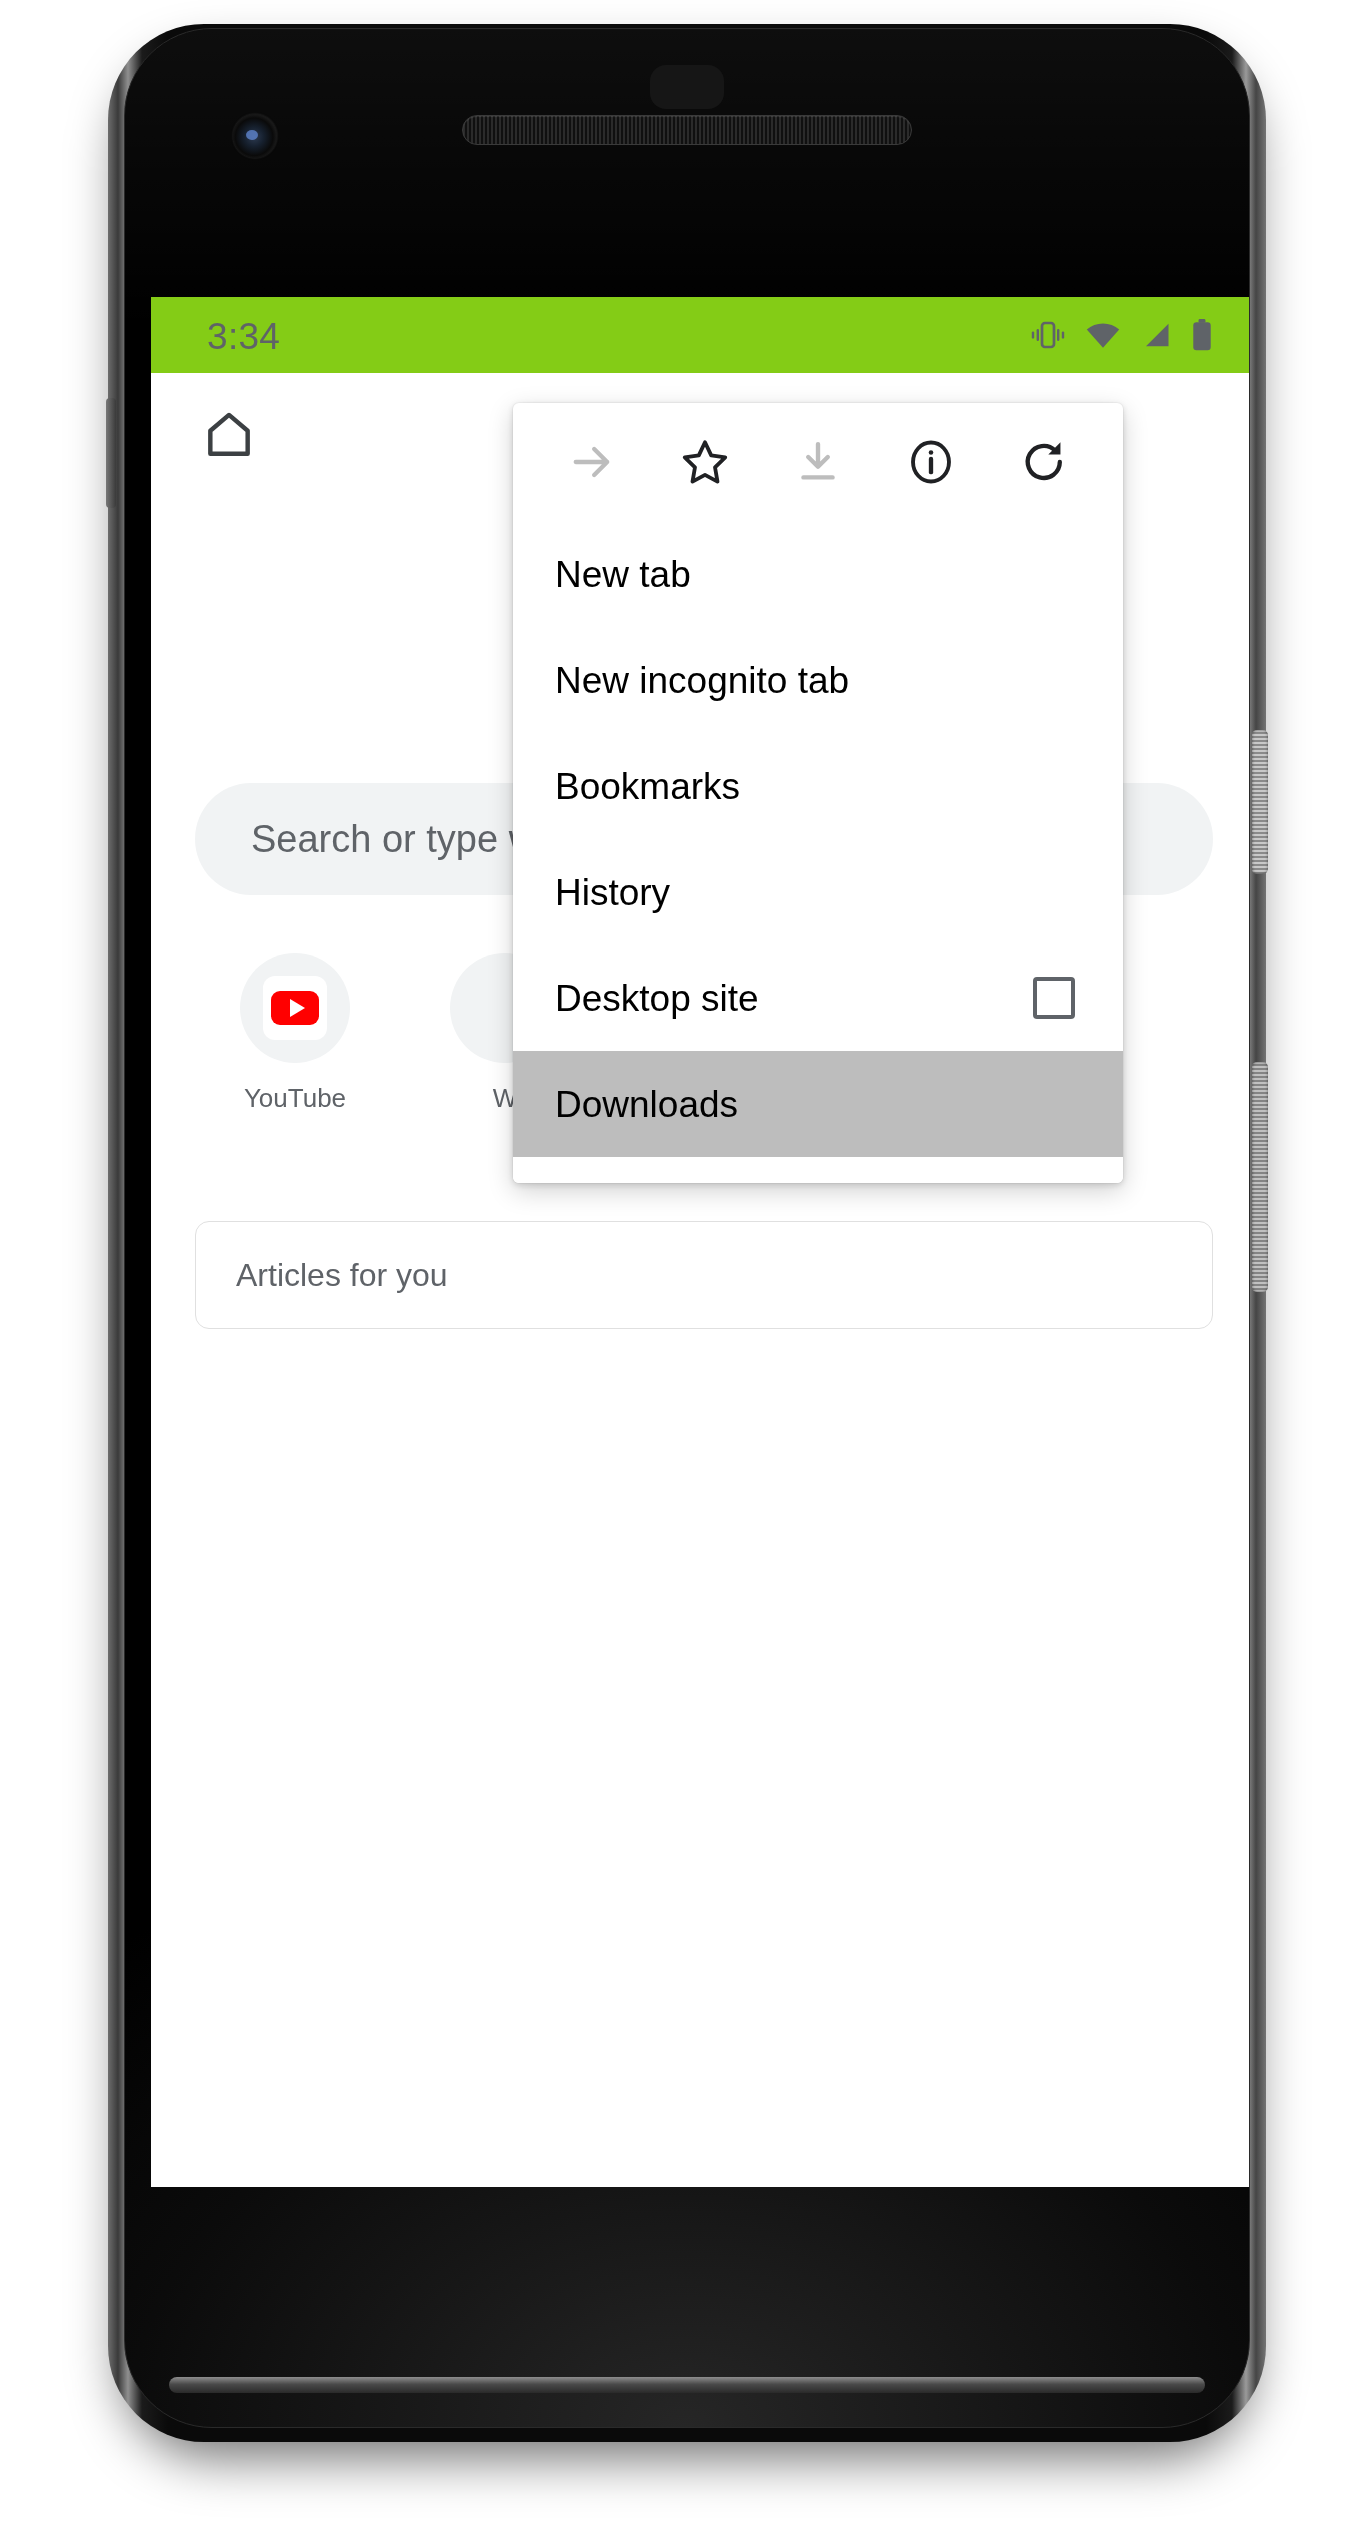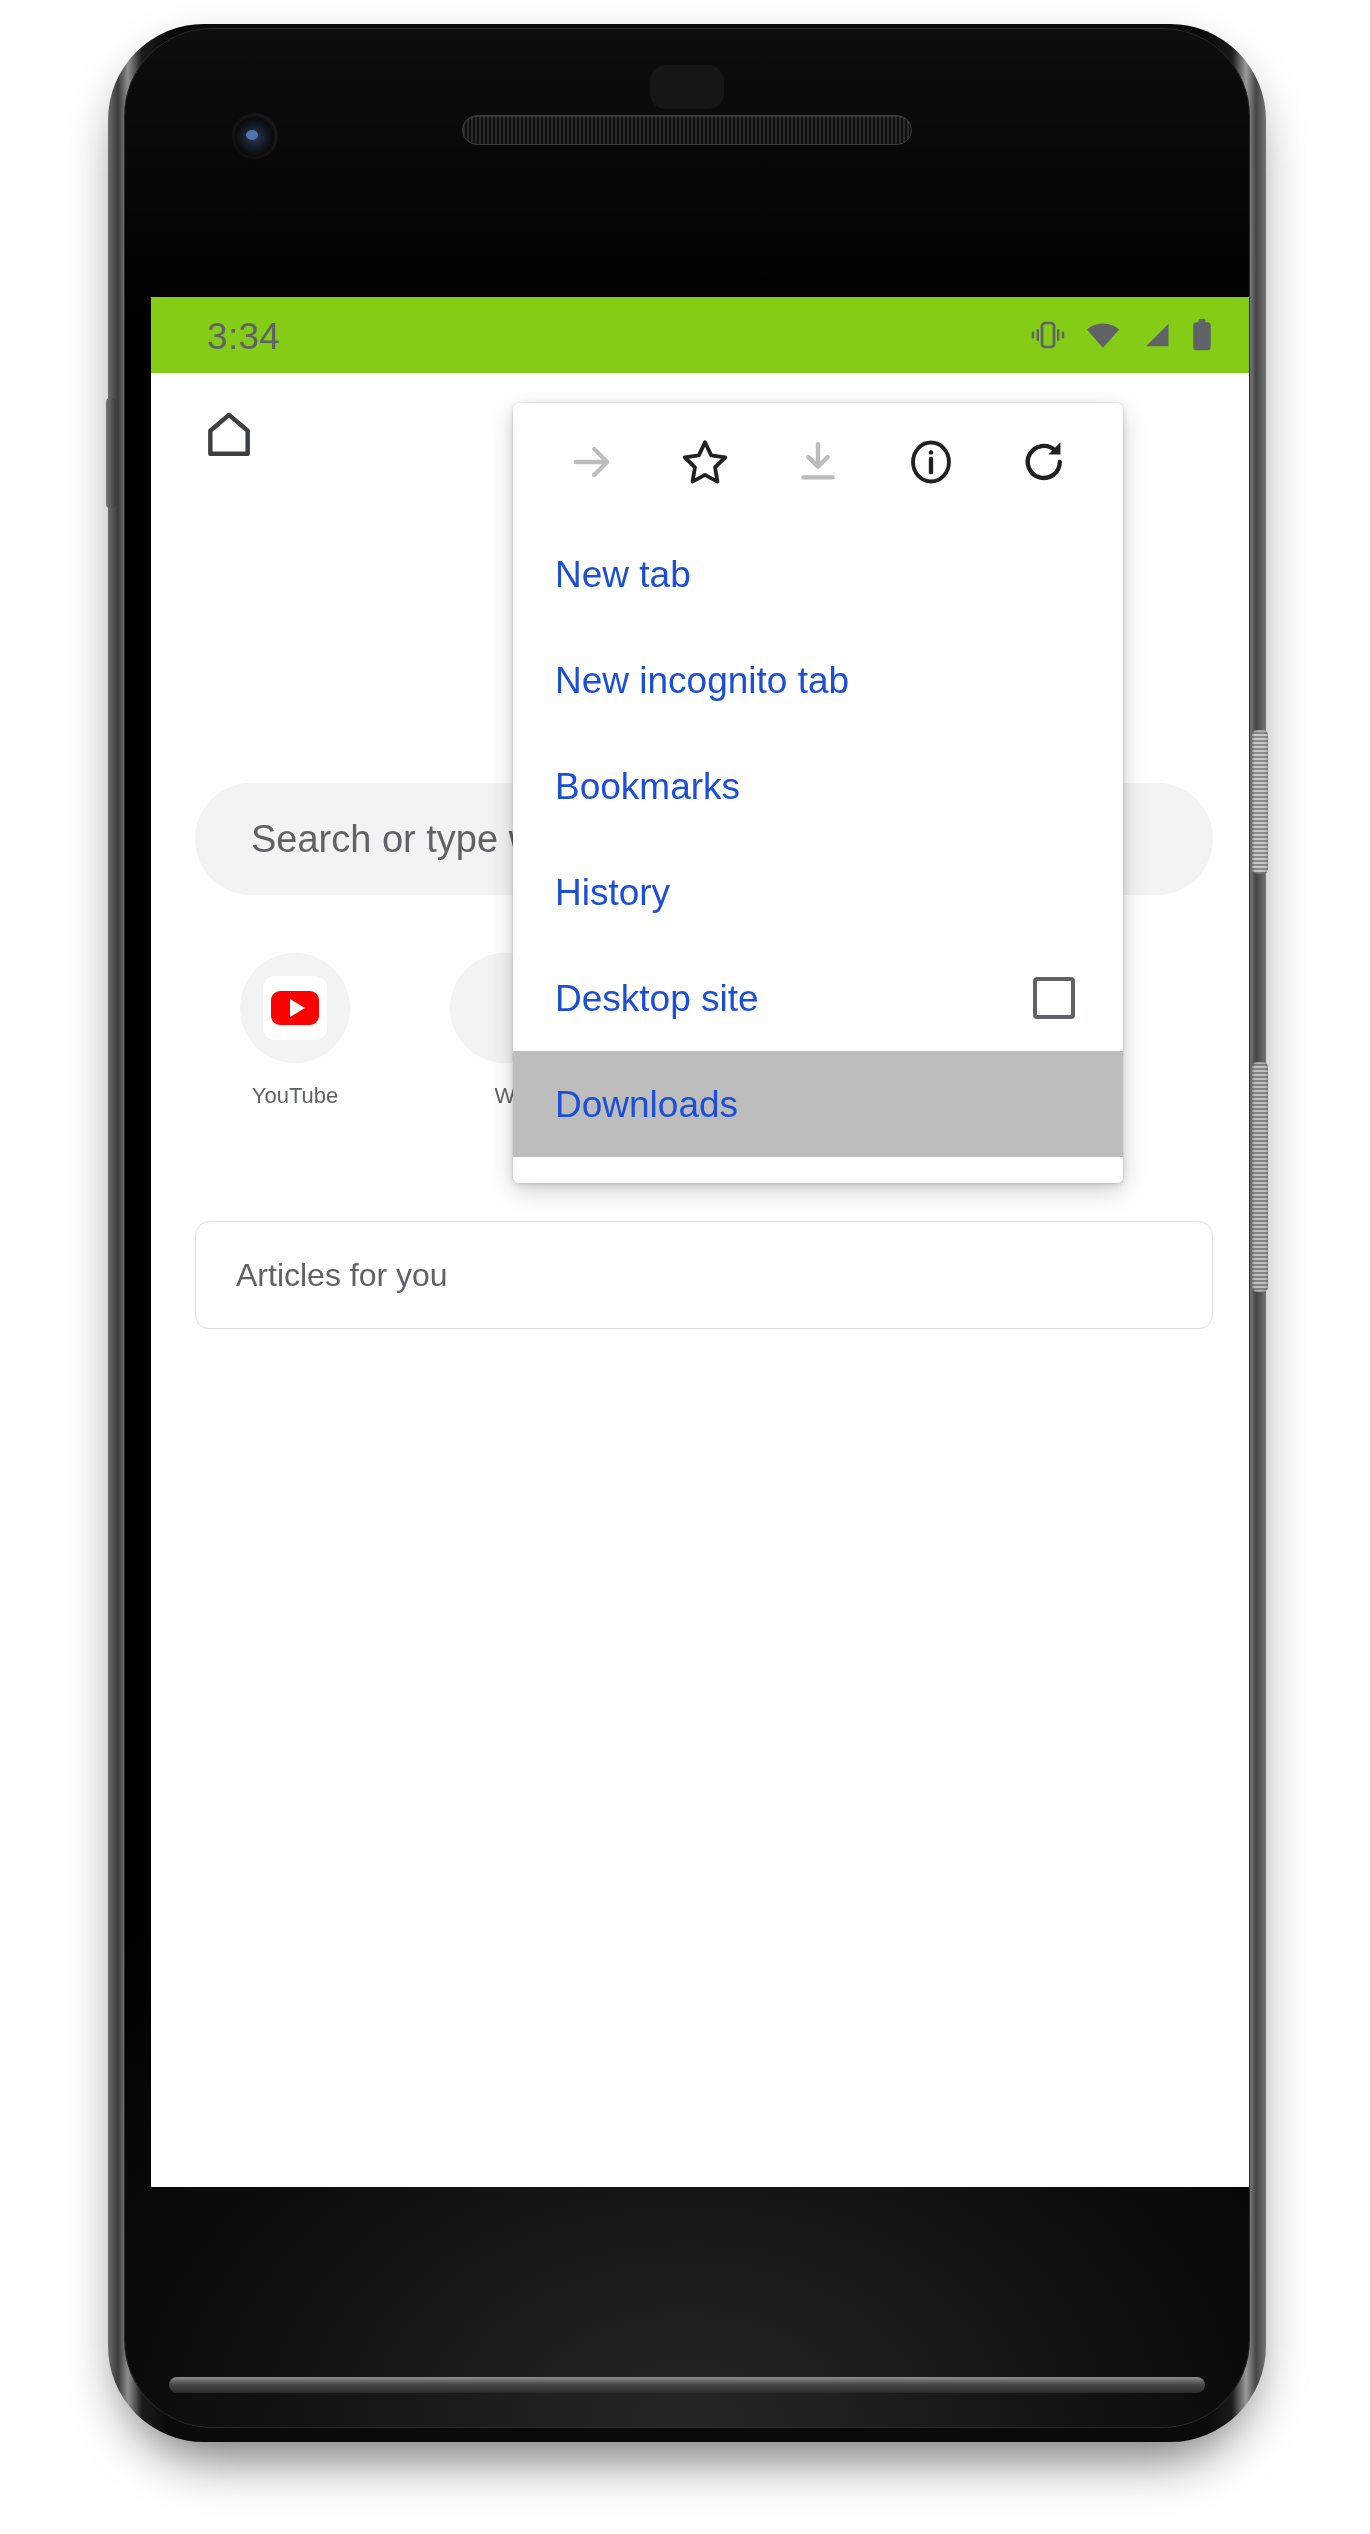--- a/index.html
+++ b/index.html
@@ -281,21 +281,21 @@
   .yt-play::after {
     content: "";
     width: 0; height: 0;
     border-left: 15px solid #fff;
     border-top: 9px solid transparent;
     border-bottom: 9px solid transparent;
     margin-left: 4px;
   }
   .tile-label {
     margin-top: 20px;
-    font-size: 22px;
+    font-size: 26px;
     color: #5f6368;
     white-space: nowrap;
     text-align: center;
   }
   .articles-card {
     position: absolute;
     left: 44px;
     top: 848px;
     width: 1018px;
     height: 108px;
@@ -339,21 +339,21 @@
     height: 100%;
   }
   .menu-icon-btn svg { display: block; }
 
   .menu-item {
     height: 106px;
     display: flex;
     align-items: center;
     padding: 0 0 0 42px;
     font-size: 37px;
-    color: #1d4ed8;
+    color: #000000;
     background: #fff;
     position: relative;
   }
   .menu-item.highlighted {
     background: #bdbdbd;
   }
   .menu-item .mi-label { line-height: 1; }
   .menu-checkbox {
     position: absolute;
     right: 48px;

